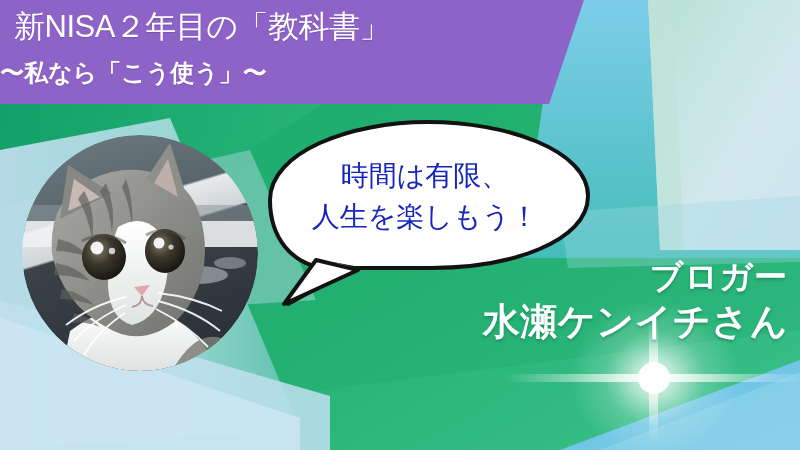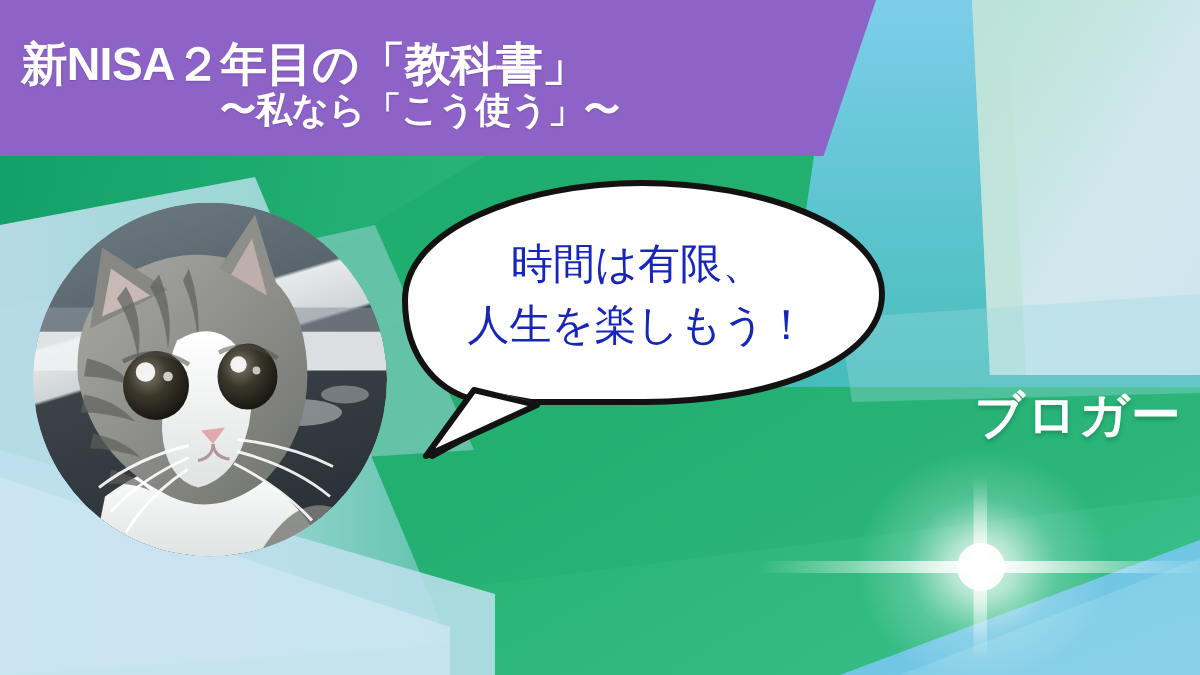--- a/index.html
+++ b/index.html
@@ -35,35 +35,34 @@
     position: absolute;
     z-index: 6;
     left: 0; top: 0;
     width: 560px;
     height: 104px;
     padding: 0;
   }
   #title-main {
     position: absolute;
     left: 14px;
-    top: 25px;
+    top: 9px;
     font-size: 31px;
-    font-weight: 700;
+    font-weight: 400;
     color: #ffffff;
     letter-spacing: -0.5px;
     line-height: 1.15;
     white-space: nowrap;
     text-shadow: 0 1px 1px rgba(60,25,100,.25);
   }
   #title-sub {
     position: absolute;
     left: 0;
     top: 57px;
     width: 560px;
-    text-align: center;
     font-size: 24px;
     font-weight: 700;
     color: #ffffff;
     letter-spacing: 0px;
     white-space: nowrap;
     text-shadow: 0 1px 1px rgba(60,25,100,.25);
   }
 
   
   #cat-photo {
@@ -336,16 +335,17 @@
     <path d="M60 146 L98 156 L82 152 Z" fill="#ffffff" stroke="none"></path>
   </svg>
 
   <div id="bubble-text">
     <span class="line">時間は有限、</span>
     <span class="line">人生を楽しもう！</span>
   </div>
 
   <div id="name-block">
     <div id="name-role">ブロガー</div>
+    <div id="name-person">水瀬ケンイチさん</div>
   </div>
 
 
 </div>
 
 </body></html>

